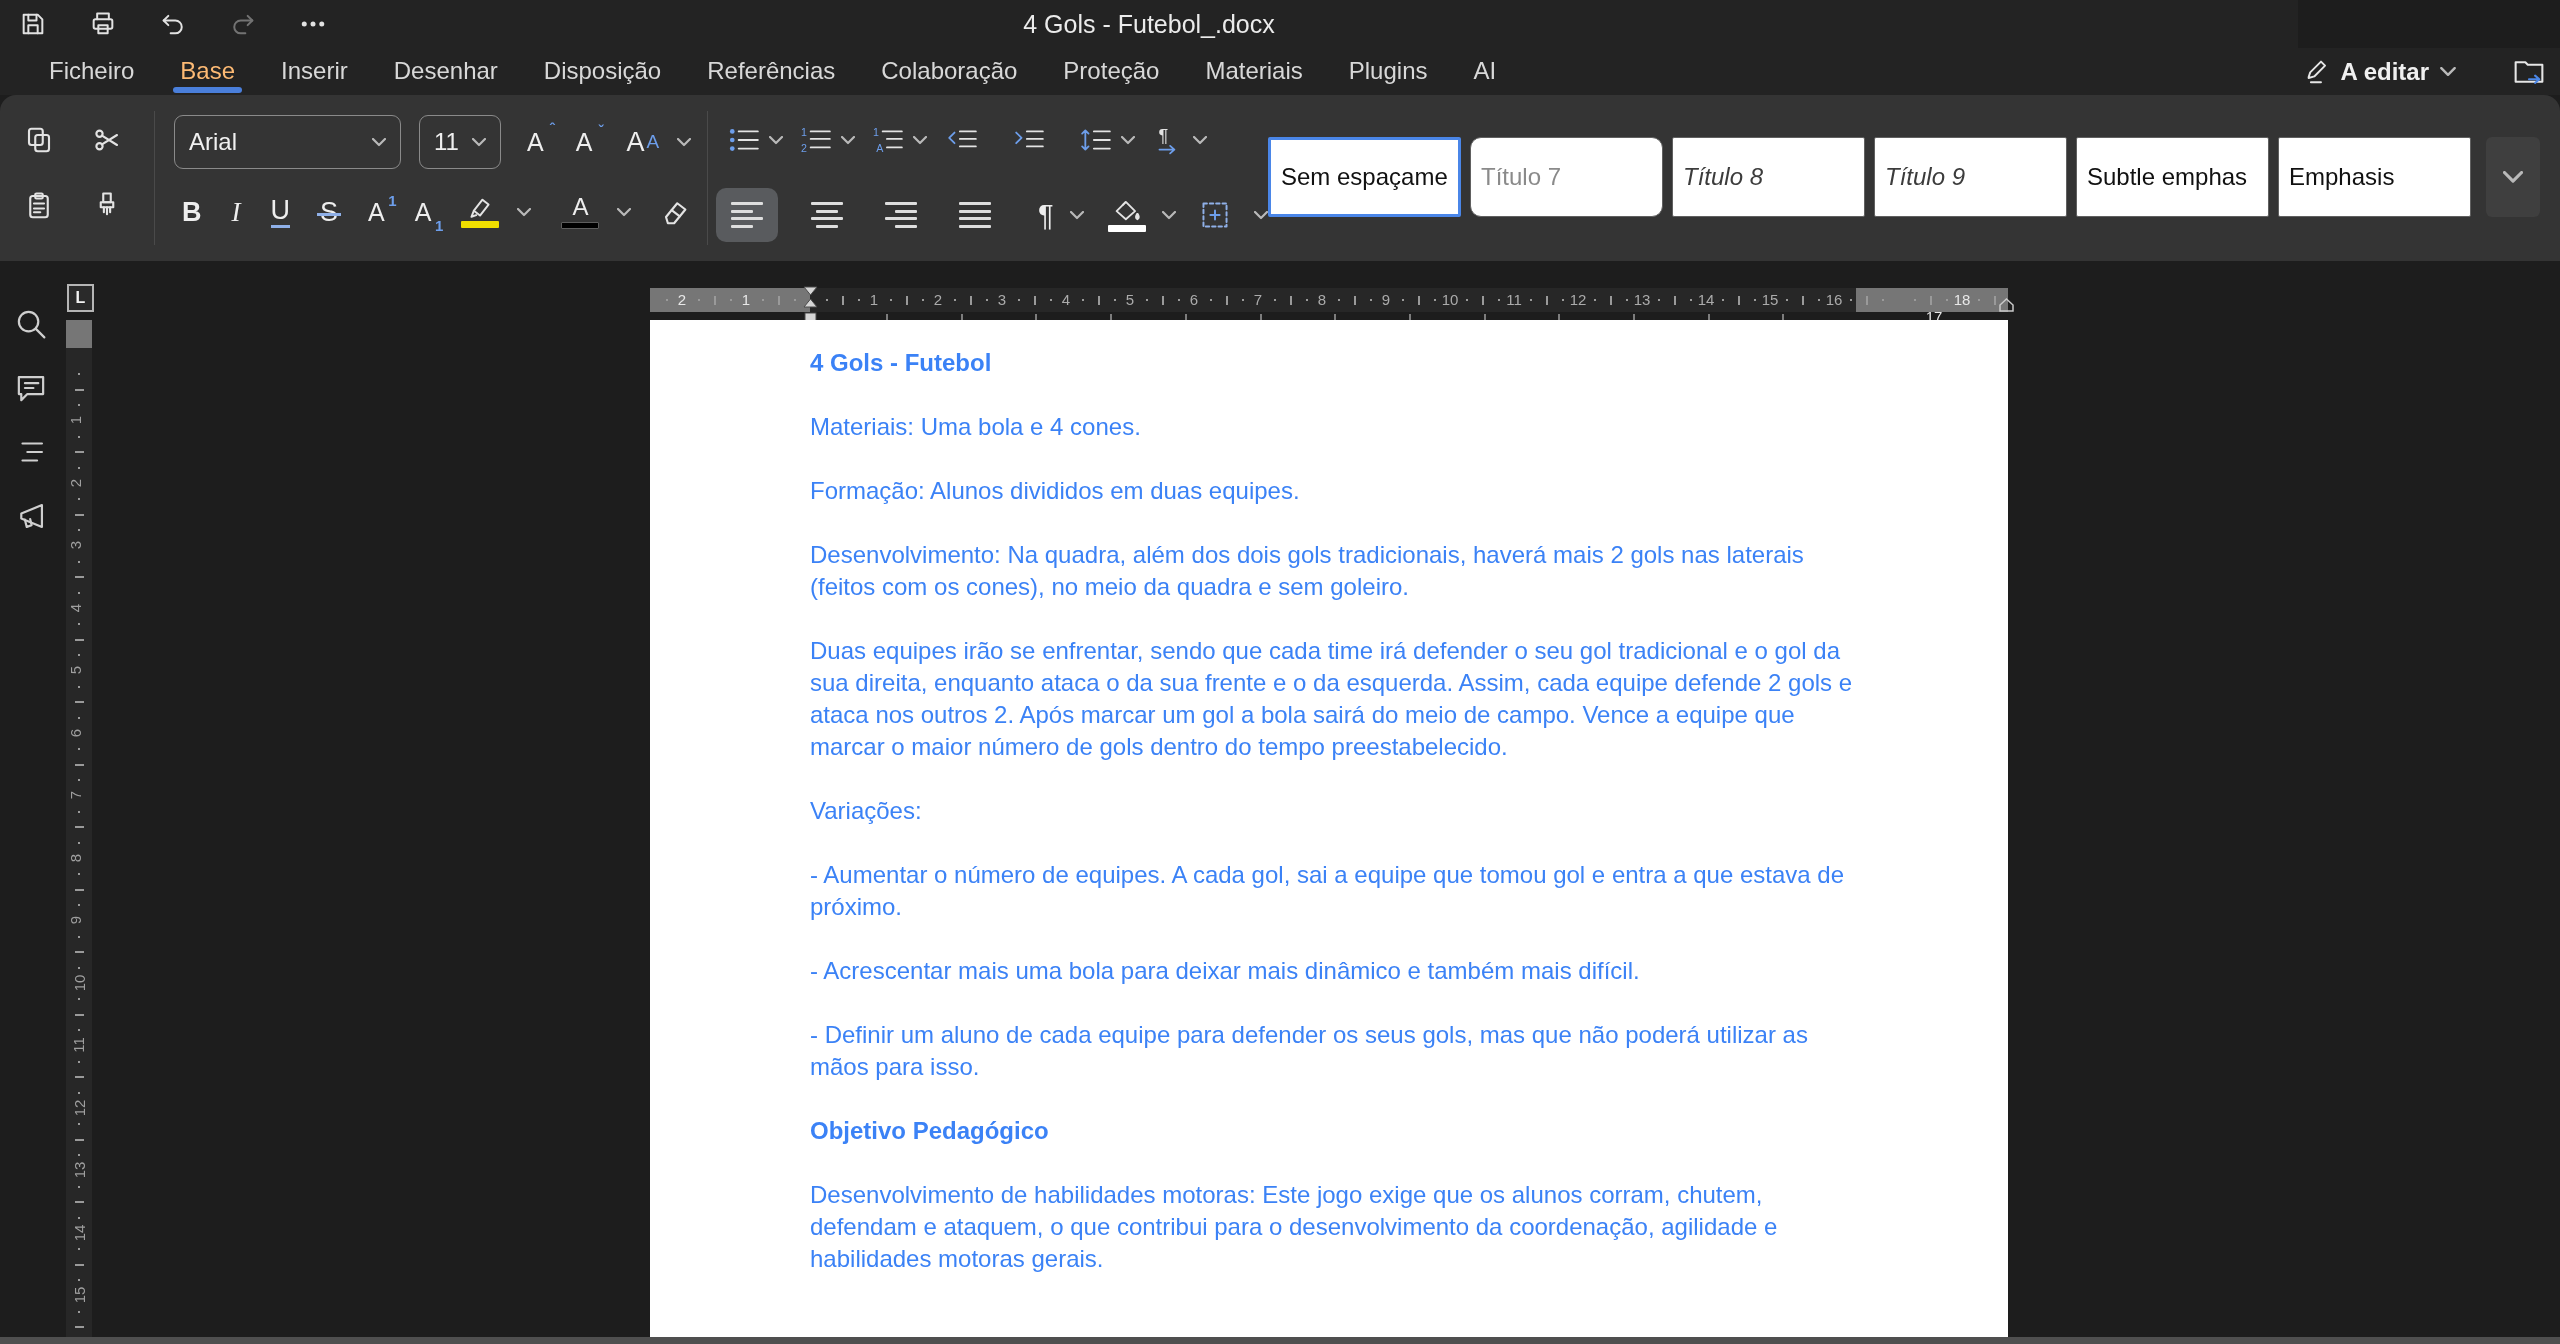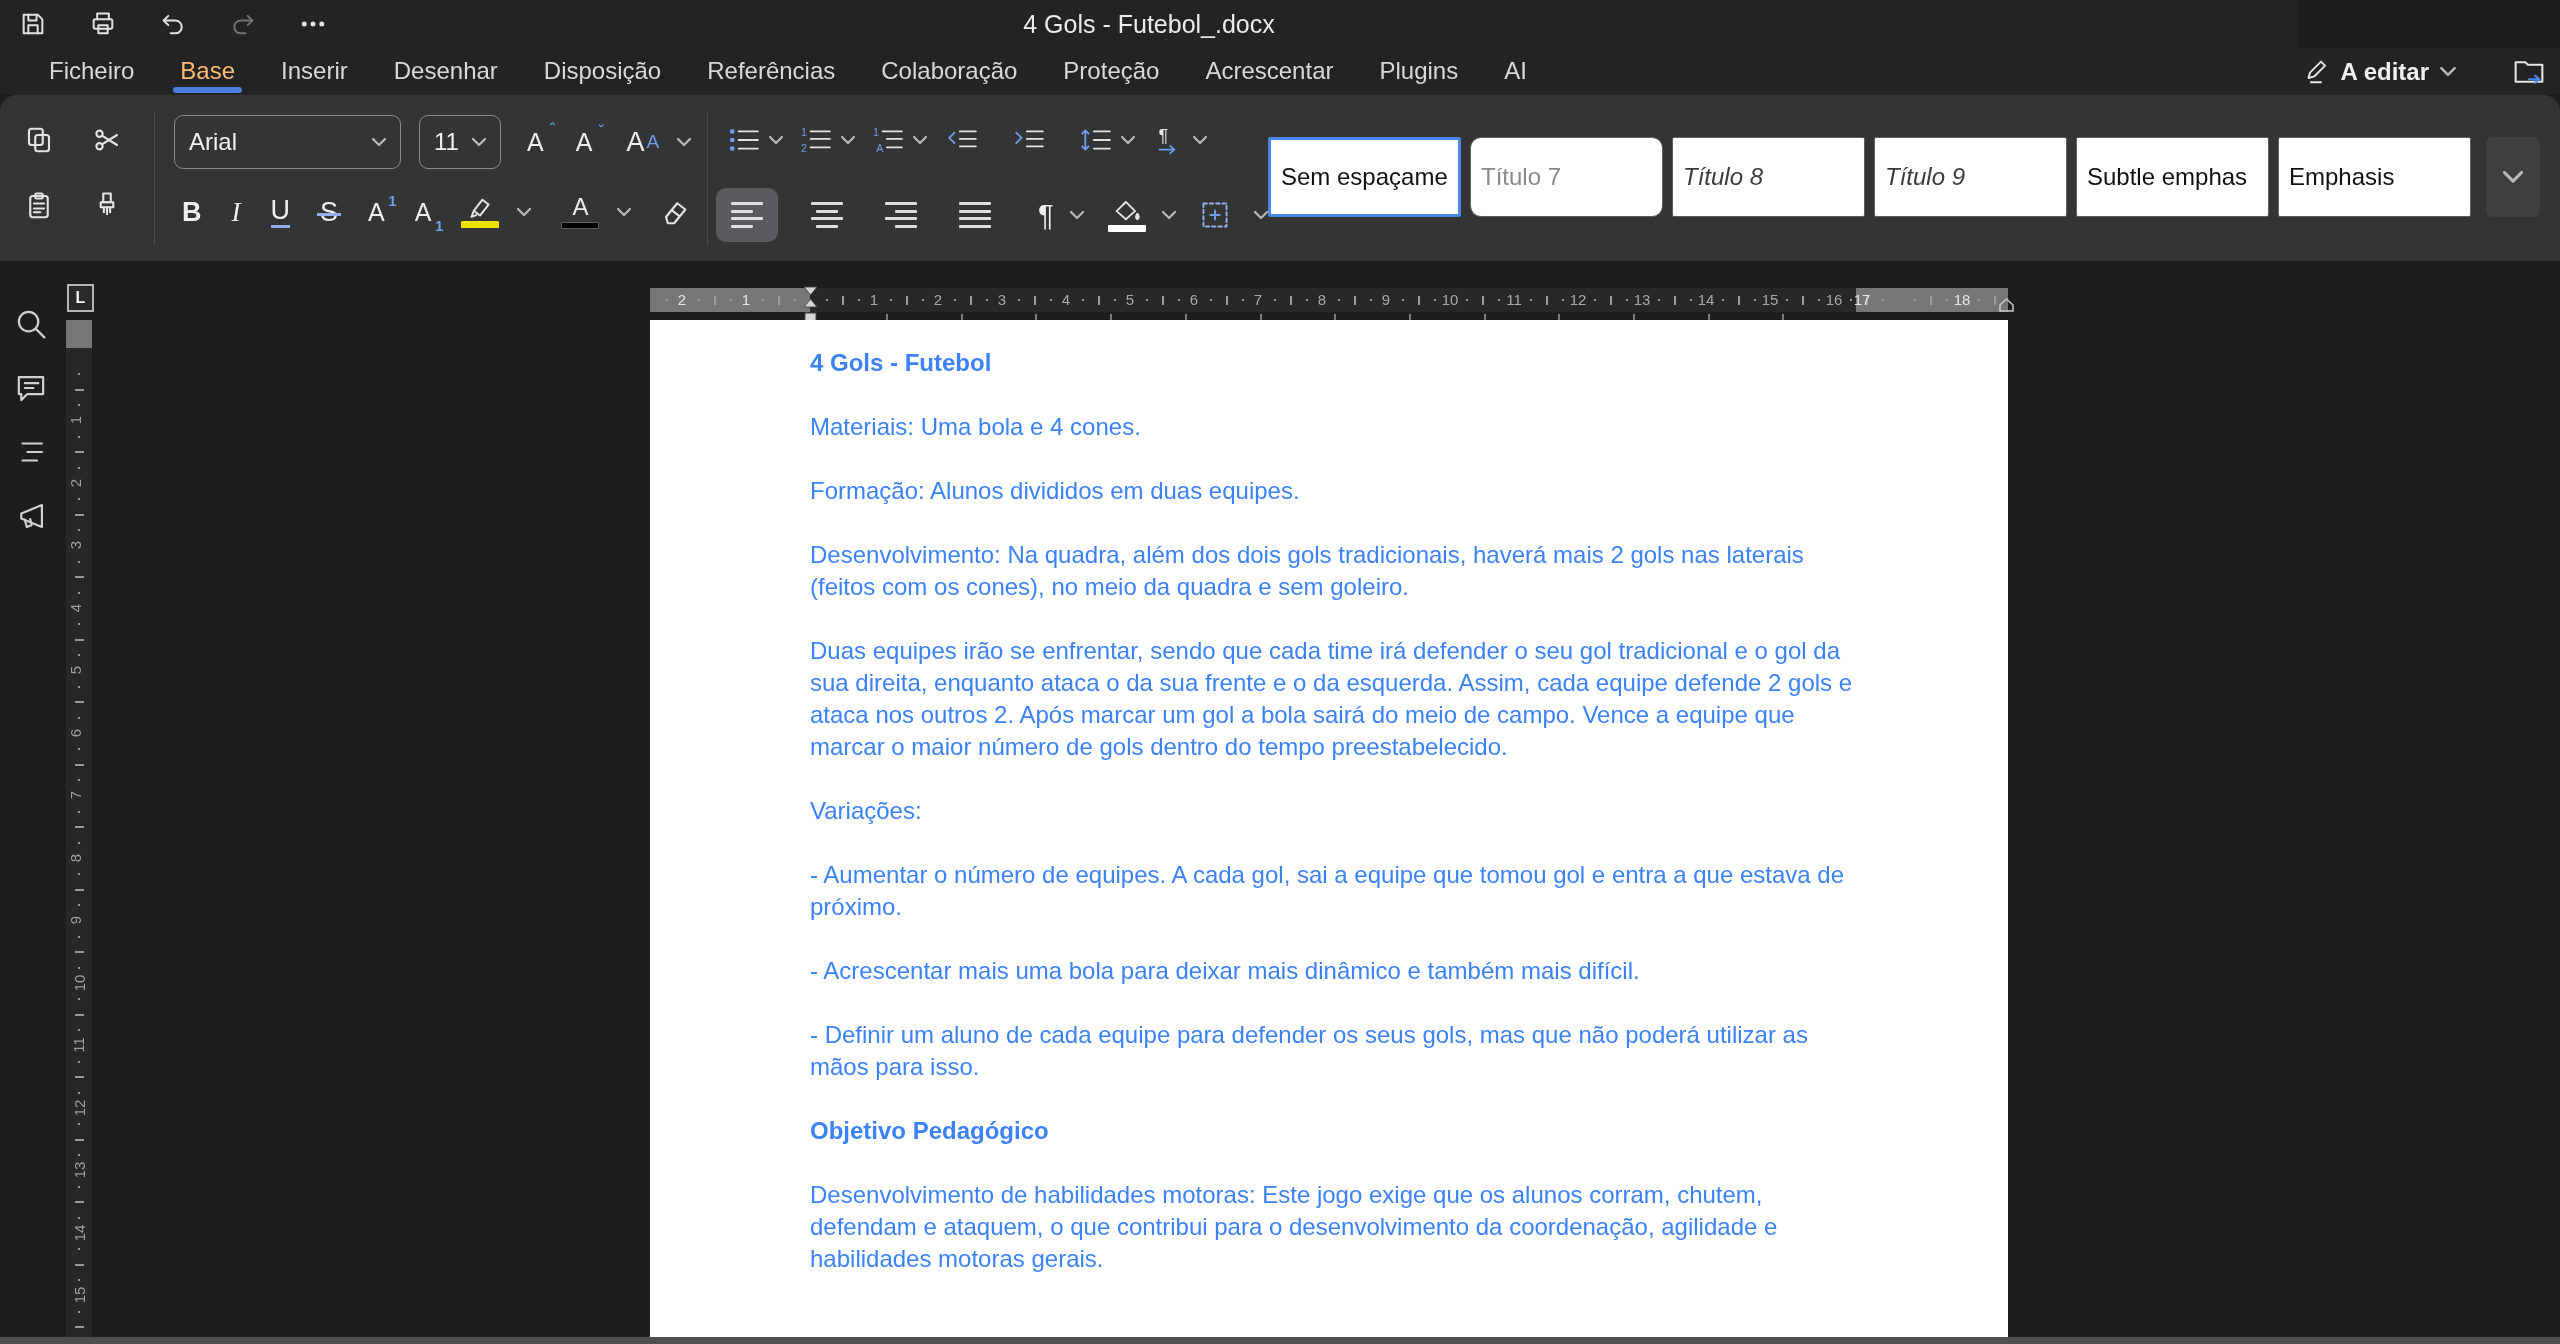--- a/index.html
+++ b/index.html
@@ -145,21 +145,21 @@
 <div id="menubar">
   <div id="menubar-items">
       <div class="menu-item">Ficheiro</div>
       <div class="menu-item active">Base</div>
       <div class="menu-item">Inserir</div>
       <div class="menu-item">Desenhar</div>
       <div class="menu-item">Disposição</div>
       <div class="menu-item">Referências</div>
       <div class="menu-item">Colaboração</div>
       <div class="menu-item">Proteção</div>
-      <div class="menu-item">Acrescentar</div>
+      <div class="menu-item">Materiais</div>
       <div class="menu-item">Plugins</div>
       <div class="menu-item">AI</div>
     </div>
   <div id="edit-mode">
     <svg class="pencil" width="27" height="27" viewBox="0 0 24 24">
       <path d="M5 17 l1.4-4.2 L16 3.2 l3.6 3.6 L10 16.4 l-5 1.4 z"></path>
         <path d="M7 21.5 h9"></path>
     </svg>
     <span class="label">A editar</span>
     <svg class="chev" width="16" height="10" viewBox="0 0 14 9">
@@ -520,21 +520,21 @@
       <div class="h-tick" style="left: 1088px;"></div>
       <div class="h-dot" style="left: 1104px;"></div>
       <span class="h-num" style="left: 1120px;">15</span>
       <div class="h-dot" style="left: 1136px;"></div>
       <div class="h-tick" style="left: 1152px;"></div>
       <div class="h-dot" style="left: 1168px;"></div>
       <span class="h-num" style="left: 1184px;">16</span>
       <div class="h-dot" style="left: 1200px;"></div>
       <div class="h-tick" style="left: 1216px;"></div>
       <div class="h-dot" style="left: 1232px;"></div>
-      <span class="h-num inmargin" style="left: 1212px;">17</span>
+      <span class="h-num inmargin" style="left: 1284px; margin-top: 17px;">17</span>
       <div class="h-dot" style="left: 1264px;"></div>
       <div class="h-tick" style="left: 1280px;"></div>
       <div class="h-dot" style="left: 1296px;"></div>
       <span class="h-num inmargin" style="left: 1312px;">18</span>
       <div class="h-dot" style="left: 1328px;"></div>
       <div class="h-tick" style="left: 1344px;"></div>
     </div>
   <div id="tab-ticks">
       <div class="tabtick" style="left: 236px;"></div>
       <div class="tabtick" style="left: 311px;"></div>

